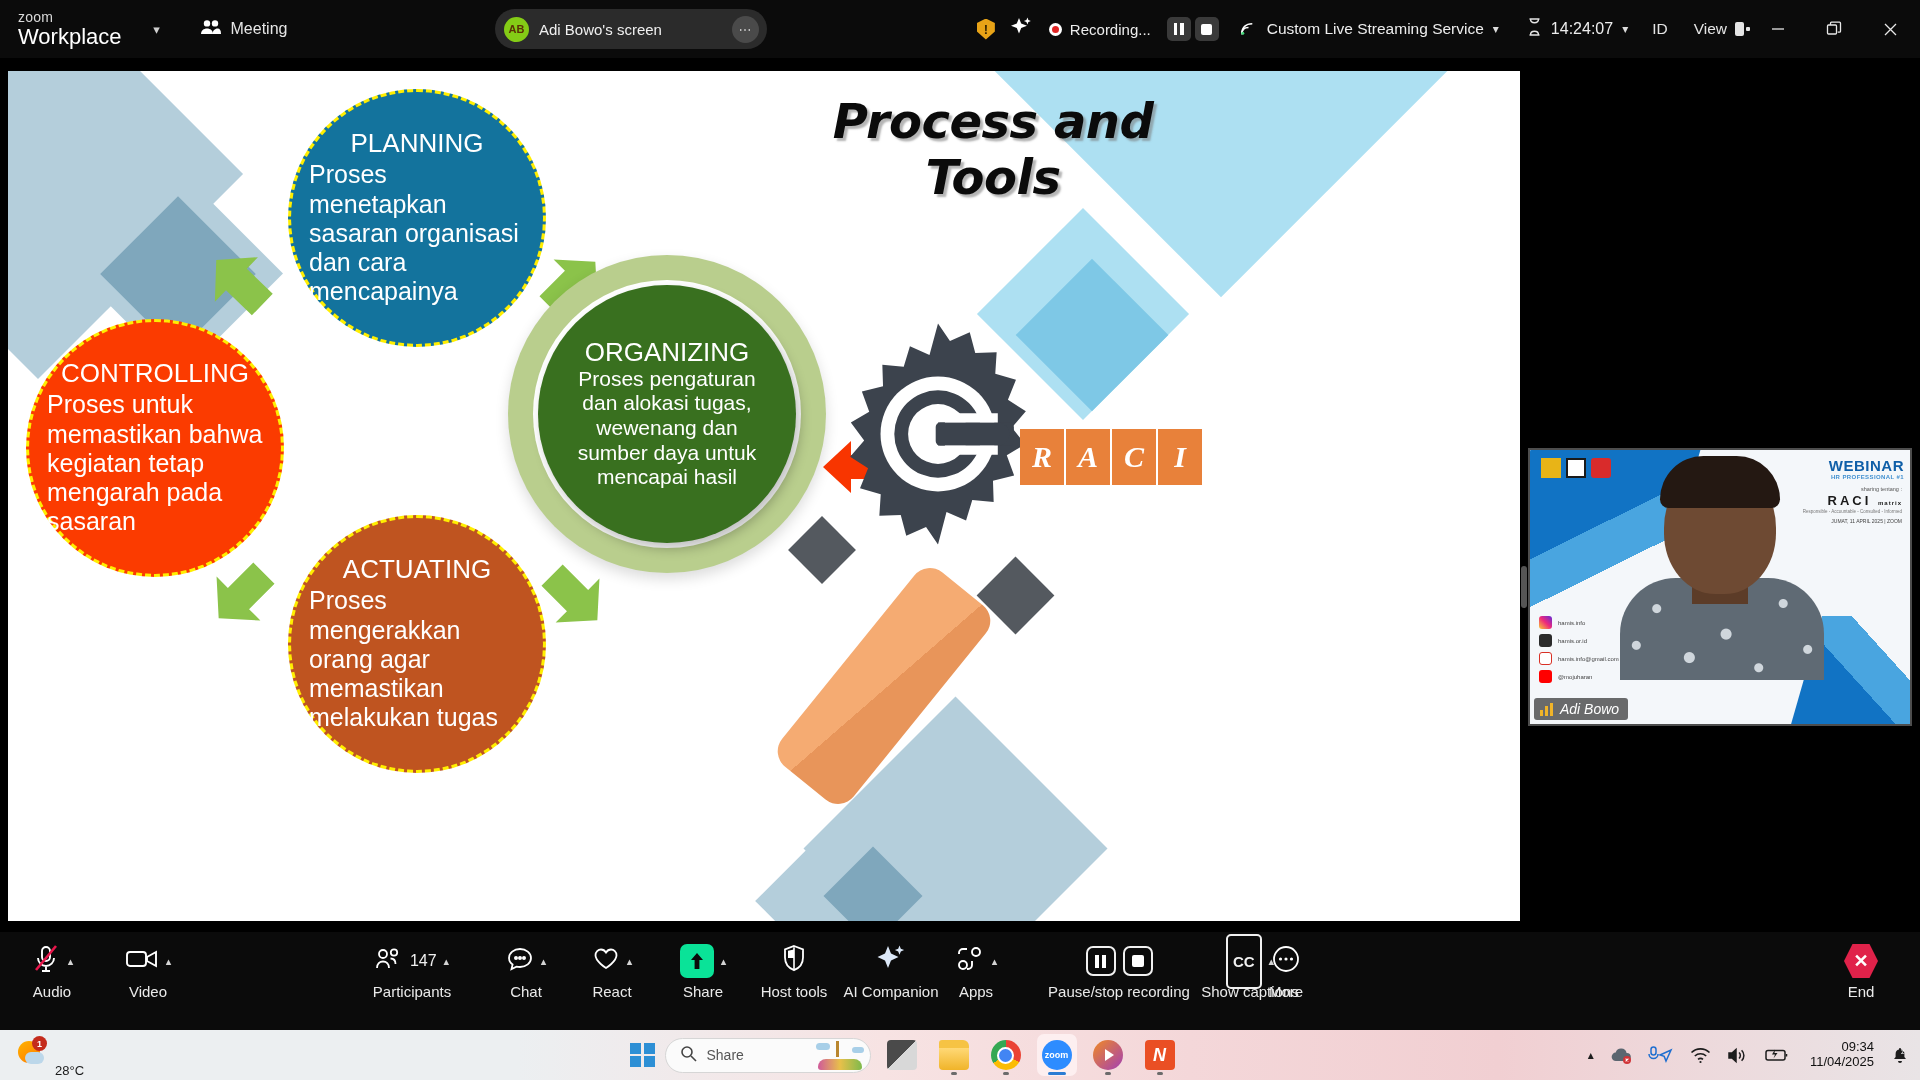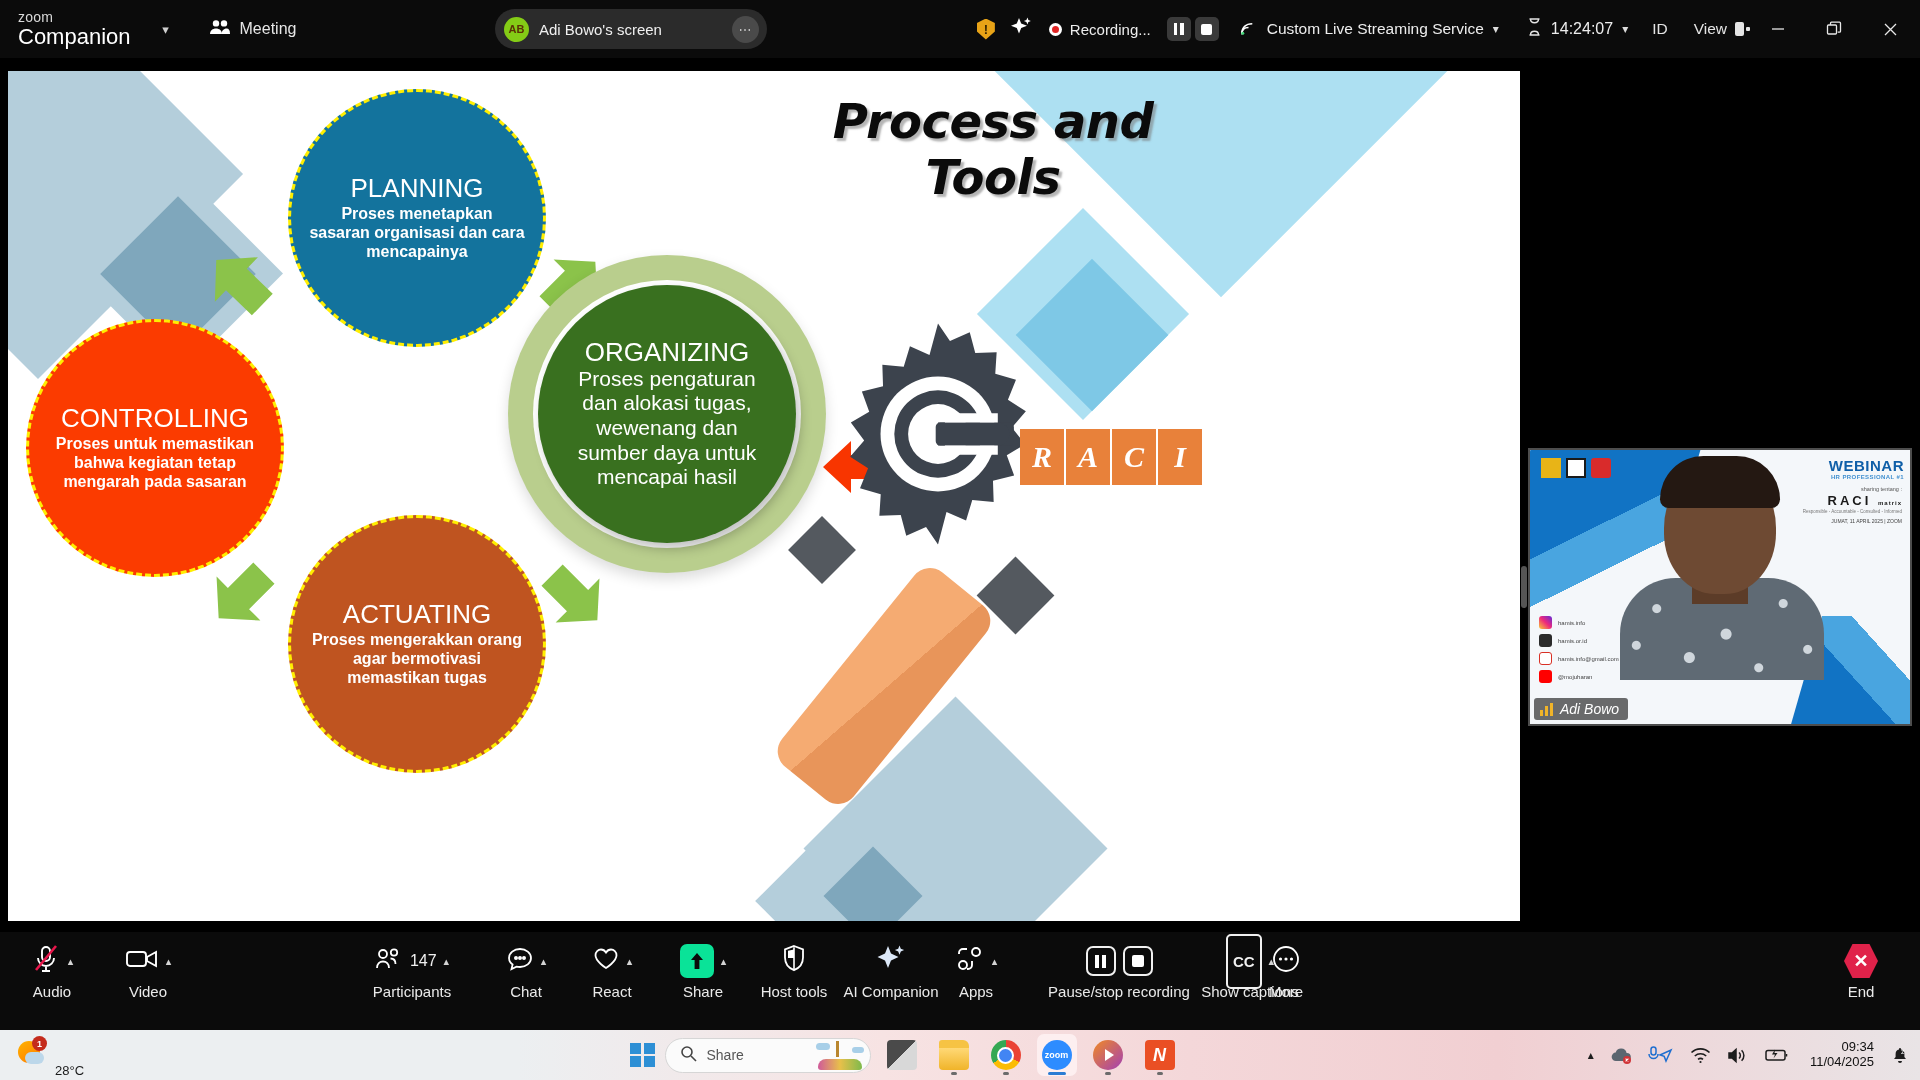--- a/index.html
+++ b/index.html
@@ -122,24 +122,24 @@
     color: #0b0b0b; letter-spacing: -0.5px;
     text-shadow: 3px 3px 2px rgba(120,120,120,.55);
   }
 
   
   .circ {
     position: absolute; border-radius: 50%;
     border: 3px dashed #ffee00;
     display: flex; flex-direction: column;
     align-items: center; justify-content: center;
-    color: #fff; text-align: center; padding: 0 18px;
+    color: #fff; text-align: left; padding: 0 18px;
   }
   .circ .hd { font-size: 26px; font-weight: 400; line-height: 1.12; margin-bottom: 2px; }
-  .circ .bd { font-size: 16px; font-weight: 700; line-height: 1.17; }
+  .circ .bd { font-size: 25px; font-weight: 400; line-height: 1.17; }
   .c-plan  { left: 280px; top: 18px;  width: 258px; height: 258px; background: #13739d; }
   .c-ctrl  { left: 18px;  top: 248px; width: 258px; height: 258px; background: #fb3b00; }
   .c-act   { left: 280px; top: 444px; width: 258px; height: 258px; background: #bf5420; }
 
   
   .org-ring {
     position: absolute; left: 500px; top: 184px;
     width: 318px; height: 318px; border-radius: 50%;
     background: #b9ce8d;
     box-shadow: 0 6px 14px rgba(0,0,0,.14);
@@ -352,21 +352,21 @@
   .tray-clock .c1 { font-size: 13px; color: #111; }
   .tray-clock .c2 { font-size: 13px; color: #111; }
 </style>
 </head>
 <body>
 
 <div class="zoom-topbar">
 
   <div class="zm-brand">
     <span class="b1">zoom</span>
-    <span class="b2">Companion</span>
+    <span class="b2">Workplace</span>
   </div>
 
   <div class="zm-caret">▾</div>
 
   <div class="zm-meeting">
     <span>
       <svg width="22" height="16" viewBox="0 0 22 16" fill="#fff">
         <circle cx="7" cy="4.4" r="3.2"></circle>
           <circle cx="15" cy="4.4" r="3.2"></circle>
         <path d="M1 15c0-3.3 2.7-5.4 6-5.4s6 2.1 6 5.4z"></path>
@@ -502,21 +502,21 @@
       <div class="bd">Proses menetapkan sasaran organisasi dan cara mencapainya</div>
     </div>
 
     <div class="circ c-ctrl">
       <div class="hd">CONTROLLING</div>
       <div class="bd">Proses untuk memastikan bahwa kegiatan tetap mengarah pada sasaran</div>
     </div>
 
     <div class="circ c-act">
       <div class="hd">ACTUATING</div>
-      <div class="bd">Proses mengerakkan orang agar bermotivasi memastikan tugas</div>
+      <div class="bd">Proses mengerakkan orang agar memastikan melakukan tugas</div>
     </div>
 
     <div class="org-ring"></div>
     <div class="c-org">
       <div class="hd">ORGANIZING</div>
       <div class="bd">Proses pengaturan dan alokasi tugas, wewenang dan sumber daya untuk mencapai hasil</div>
     </div>
 
     <span class="red-arrow">
       <svg width="68" height="62" viewBox="0 0 68 62" fill="#f83500">

